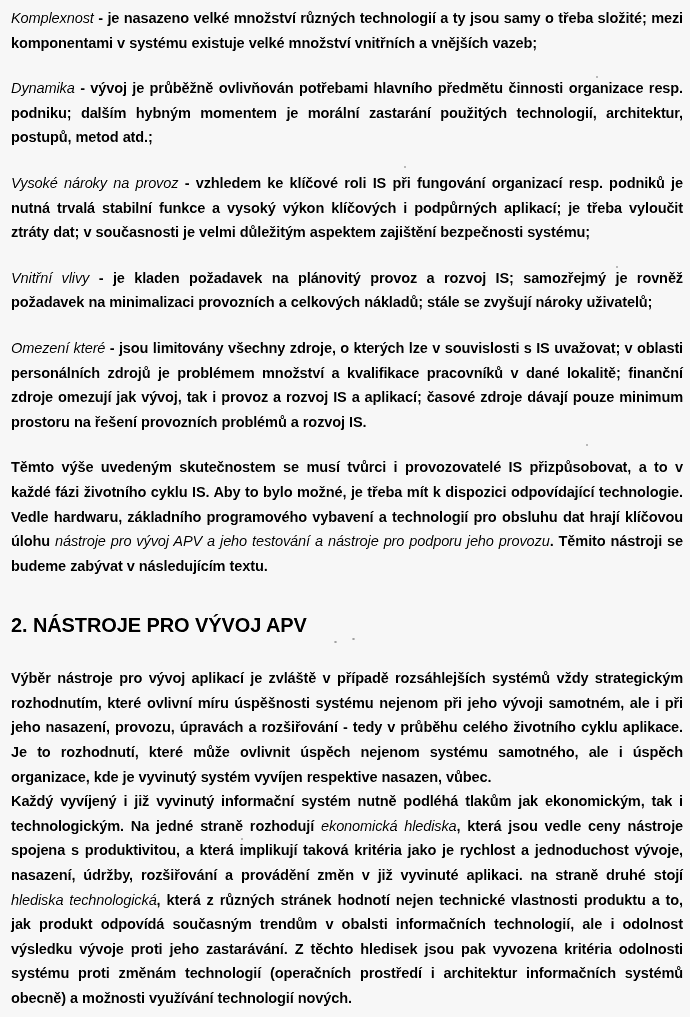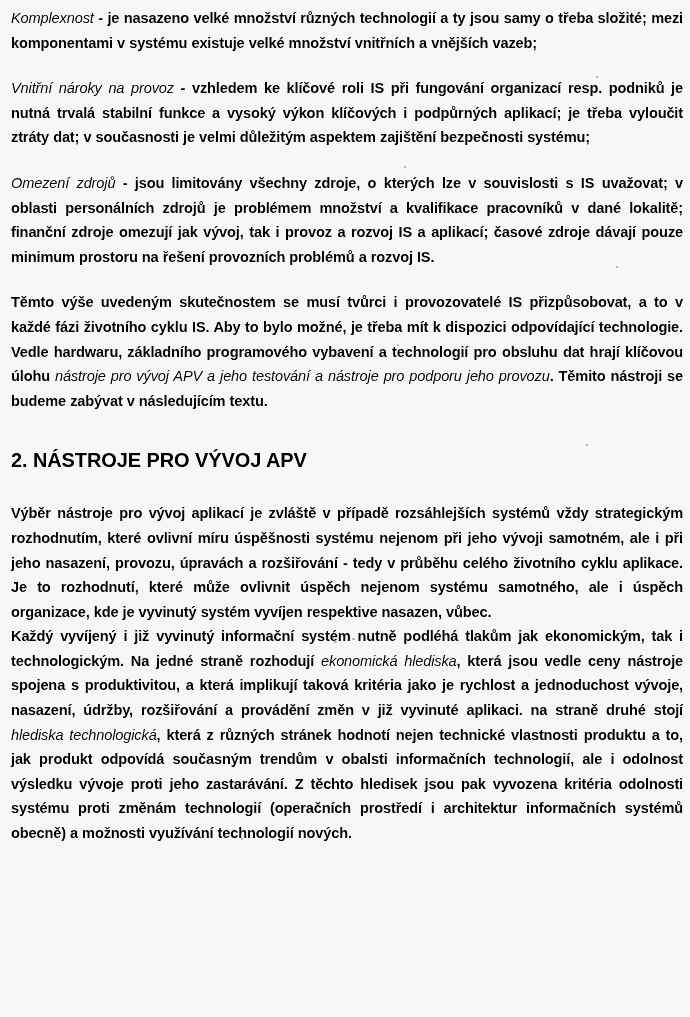--- a/index.html
+++ b/index.html
@@ -75,28 +75,34 @@
 <body>
 
 <div id="page" class="scan">
 
   <div>
 
     <p class="para">
       <span class="it">Komplexnost</span><span> - je nasazeno velké množství různých technologií a ty jsou samy o třeba složité; mezi komponentami v systému existuje velké množství vnitřních a vnějších vazeb;</span>
     </p>
 
+    <p class="para">
+      <span class="it">Dynamika</span><span> - vývoj je průběžně ovlivňován potřebami hlavního předmětu činnosti organizace resp. podniku; dalším hybným momentem je morální zastarání použitých technologií, architektur, postupů, metod atd.;</span>
+    </p>
 
     <p class="para">
-      <span class="it">Vnitřní nároky na provoz</span><span> - vzhledem ke klíčové roli IS při fungování organizací resp. podniků je nutná trvalá stabilní funkce a vysoký výkon klíčových i podpůrných aplikací; je třeba vyloučit ztráty dat; v současnosti je velmi důležitým aspektem zajištění bezpečnosti systému;</span>
+      <span class="it">Vysoké nároky na provoz</span><span> - vzhledem ke klíčové roli IS při fungování organizací resp. podniků je nutná trvalá stabilní funkce a vysoký výkon klíčových i podpůrných aplikací; je třeba vyloučit ztráty dat; v současnosti je velmi důležitým aspektem zajištění bezpečnosti systému;</span>
     </p>
 
+    <p class="para">
+      <span class="it">Vnitřní vlivy</span><span> - je kladen požadavek na plánovitý provoz a rozvoj IS; samozřejmý je rovněž požadavek na minimalizaci provozních a celkových nákladů; stále se zvyšují nároky uživatelů;</span>
+    </p>
 
     <p class="para">
-      <span class="it">Omezení zdrojů</span><span> - jsou limitovány všechny zdroje, o kterých lze v souvislosti s IS uvažovat; v oblasti personálních zdrojů je problémem množství a kvalifikace pracovníků v dané lokalitě; finanční zdroje omezují jak vývoj, tak i provoz a rozvoj IS a aplikací; časové zdroje dávají pouze minimum prostoru na řešení provozních problémů a rozvoj IS.</span>
+      <span class="it">Omezení které</span><span> - jsou limitovány všechny zdroje, o kterých lze v souvislosti s IS uvažovat; v oblasti personálních zdrojů je problémem množství a kvalifikace pracovníků v dané lokalitě; finanční zdroje omezují jak vývoj, tak i provoz a rozvoj IS a aplikací; časové zdroje dávají pouze minimum prostoru na řešení provozních problémů a rozvoj IS.</span>
     </p>
 
     <p class="para">
       <span>Těmto výše uvedeným skutečnostem se musí tvůrci i provozovatelé IS přizpůsobovat, a to v každé fázi životního cyklu IS. Aby to bylo možné, je třeba mít k dispozici odpovídající technologie. Vedle hardwaru, základního programového vybavení a technologií pro obsluhu dat hrají klíčovou úlohu </span><span class="it">nástroje pro vývoj APV a jeho testování a nástroje pro podporu jeho provozu</span><span>. Těmito nástroji se budeme zabývat v následujícím textu.</span>
     </p>
 
     <div class="gap-before-heading"></div>
 
     <h2 class="heading">2. NÁSTROJE PRO VÝVOJ APV</h2>
 

